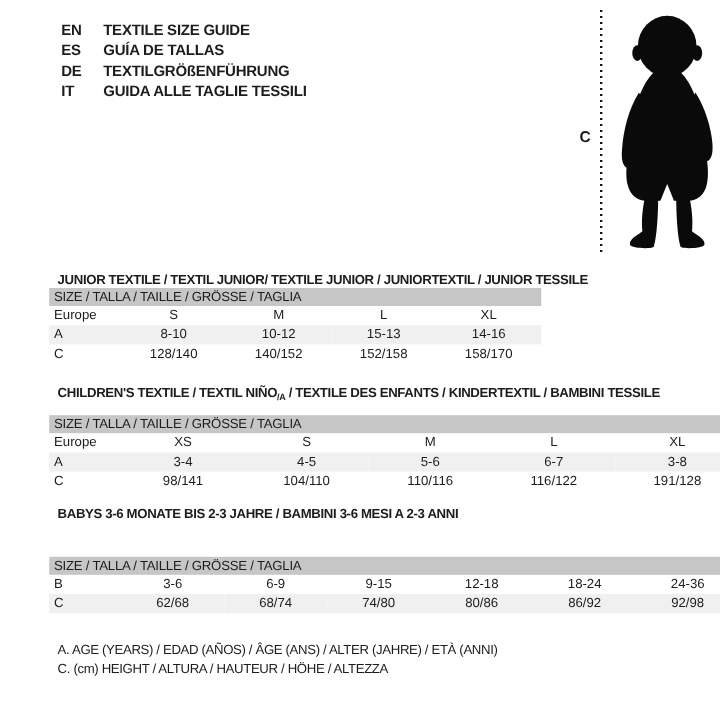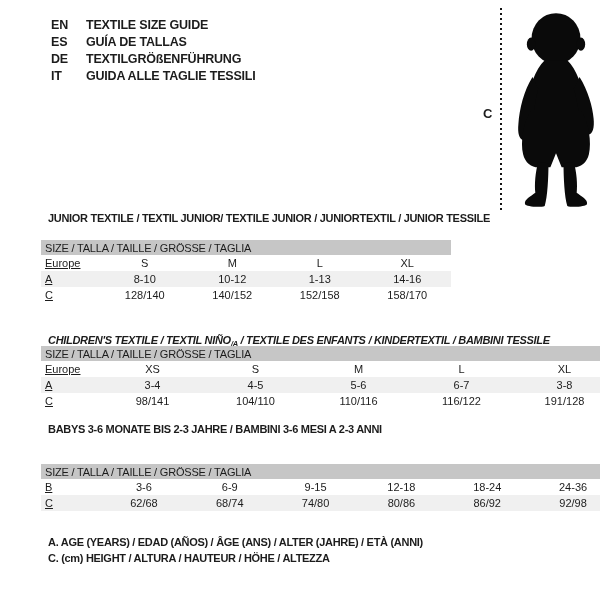--- a/index.html
+++ b/index.html
@@ -15,39 +15,39 @@
   
   .figure { position:absolute; top:0; left:450px; width:150px; height:216px; }
   .dash { position:absolute; left:24px; top:8px; width:2px; height:204px;
           background:repeating-linear-gradient(to bottom, #151515 0 2px, transparent 2px 5px); }
   .measure-c { position:absolute; left:7px; top:106px; font-weight:bold; font-size:13px; }
   .baby { position:absolute; left:33px; top:8px; width:94px; height:204px; }
   .baby path, .baby ellipse { fill:#0a0a0a; }
 
   
   .sec-title { position:absolute; left:22px; font-weight:bold; font-size:11px; letter-spacing:-0.3px; white-space:nowrap; }
-  .t1title { top:212px; }
-  .t2title { top:334px;font-style:italic; }
+  .t1title { top:228px; }
+  .t2title { top:322px; }
   .t3title { top:422px; line-height:14px; }
   .sub { font-size:7.5px; vertical-align:-2px; }
 
   
   table.size-table { position:absolute; left:15px; border-collapse:collapse; table-layout:fixed; font-size:11px; }
   .table1 { top:240px; width:410px; }
   .table2 { top:346px; width:575px; }
   .table3 { top:464px; width:575px; }
   col.c-lbl { width:60px; }
   th.bar { background:#c6c6c6; height:15px; font-weight:normal; font-size:11px; text-align:left; padding:0 0 0 4px; letter-spacing:-0.2px; }
   td { height:16px; text-align:center; font-size:11px; }
-  td.lbl { text-align:left; padding-left:4px;text-decoration:underline; }
+  td.lbl { text-align:left; padding-left:4px; }
   tbody tr:nth-child(even) td { background:#f0f0f0; }
 
   
   .legend { position:absolute; left:22px; top:536px; }
-  .legend-row { height:16px; font-weight:bold; font-size:11px; letter-spacing:-0.3px; white-space:nowrap; }
+  .legend-row { height:16px; font-weight:normal; font-size:11px; letter-spacing:-0.3px; white-space:nowrap; }
 </style>
 </head>
 <body>
 
 <div class="page">
 
   <div class="lang-header">
     <div class="lang-row">
       <span class="lang-code">EN</span>
       <span class="lang-title">TEXTILE SIZE GUIDE</span>
@@ -101,21 +101,21 @@
         <td class="lbl">Europe</td>
         <td>S</td>
         <td>M</td>
         <td>L</td>
         <td>XL</td>
       </tr>
       <tr>
         <td class="lbl">A</td>
         <td>8-10</td>
         <td>10-12</td>
-        <td>1-13</td>
+        <td>15-13</td>
         <td>14-16</td>
       </tr>
       <tr>
         <td class="lbl">C</td>
         <td>128/140</td>
         <td>140/152</td>
         <td>152/158</td>
         <td>158/170</td>
       </tr>
     </tbody>

